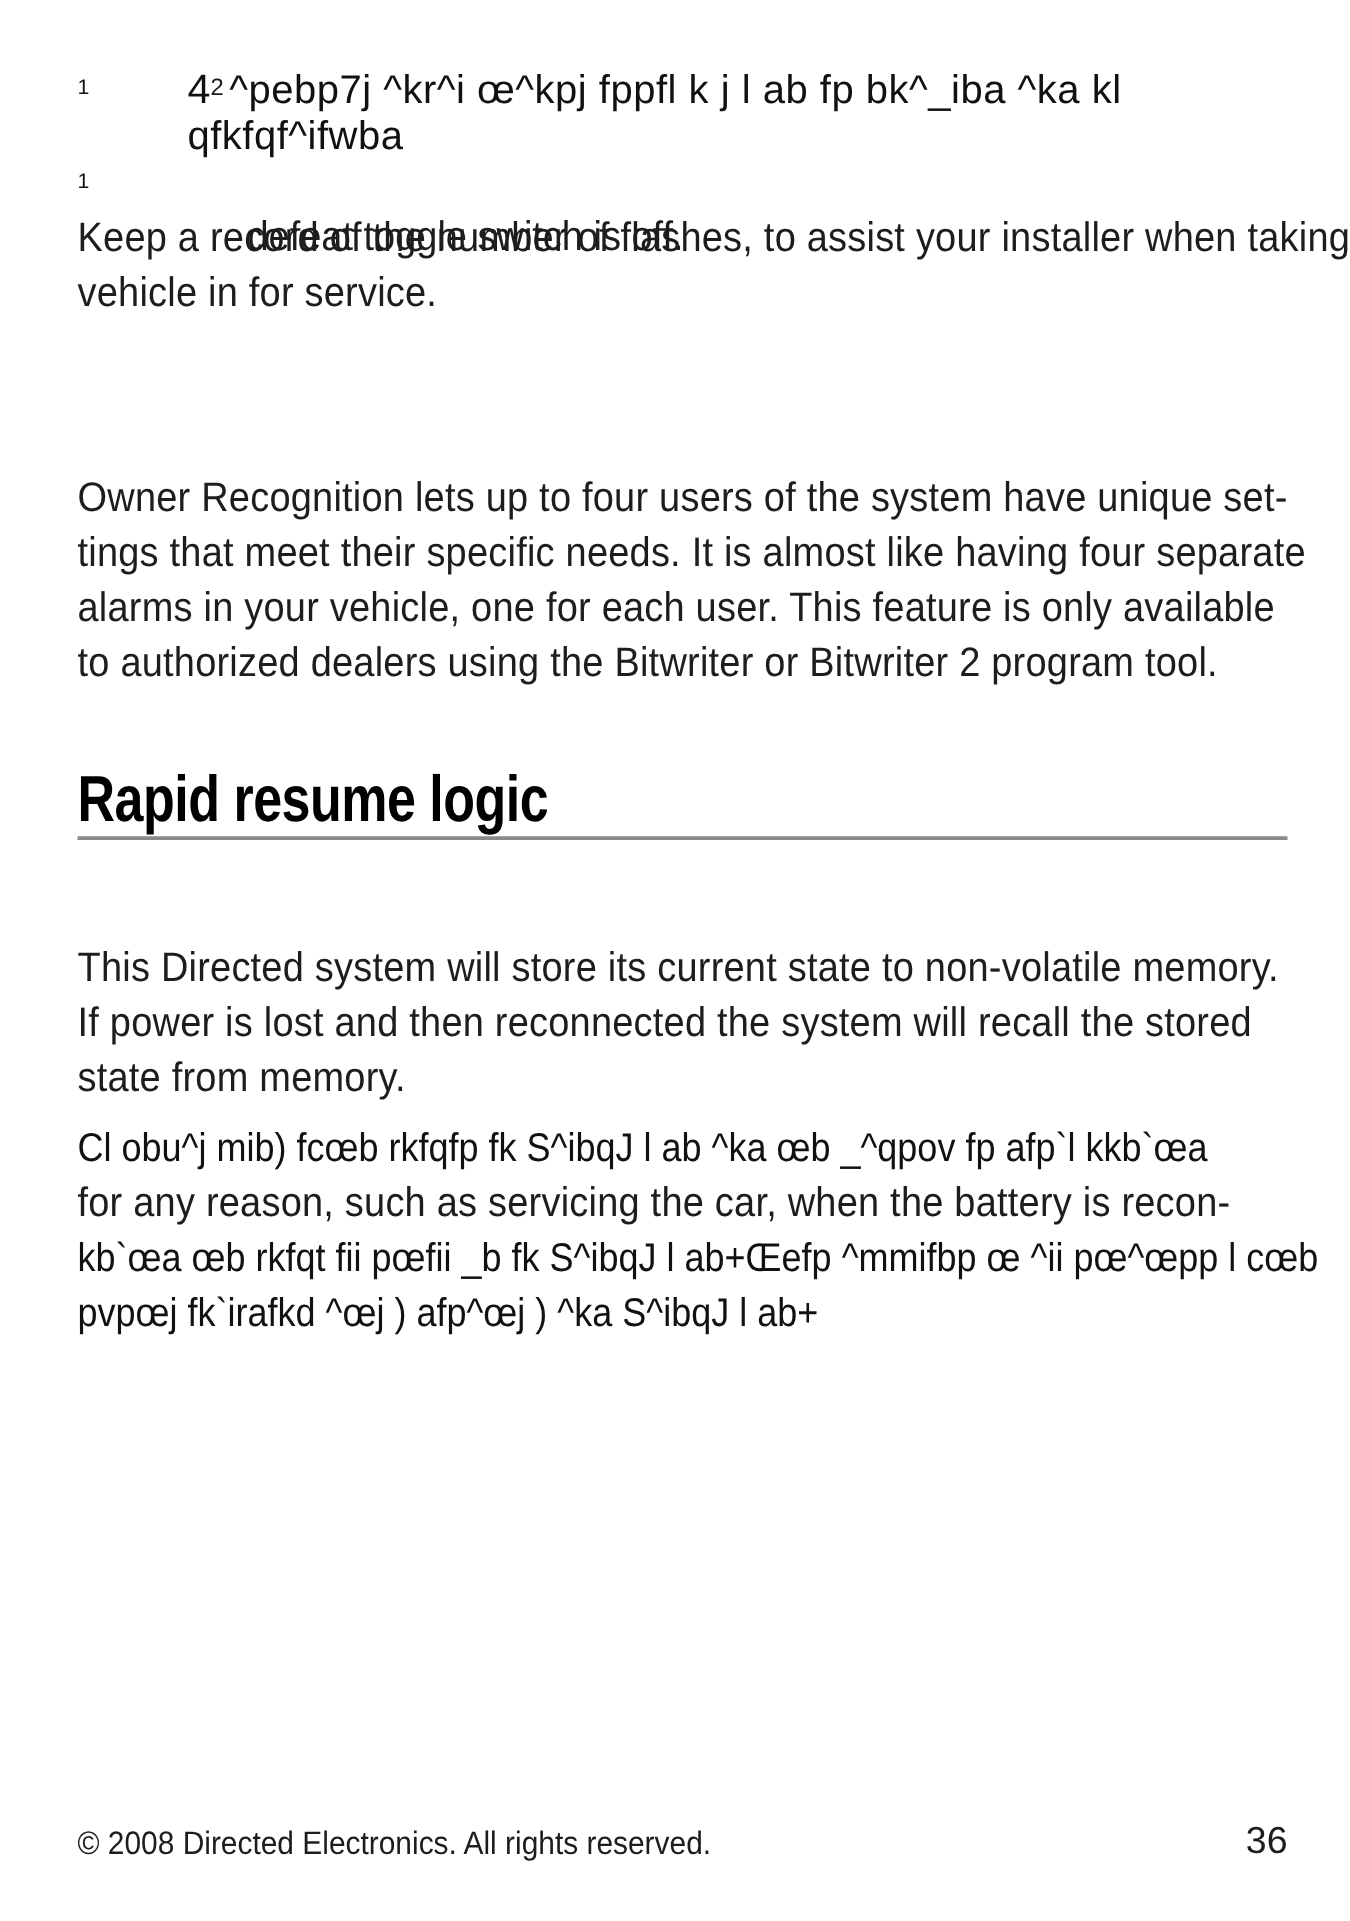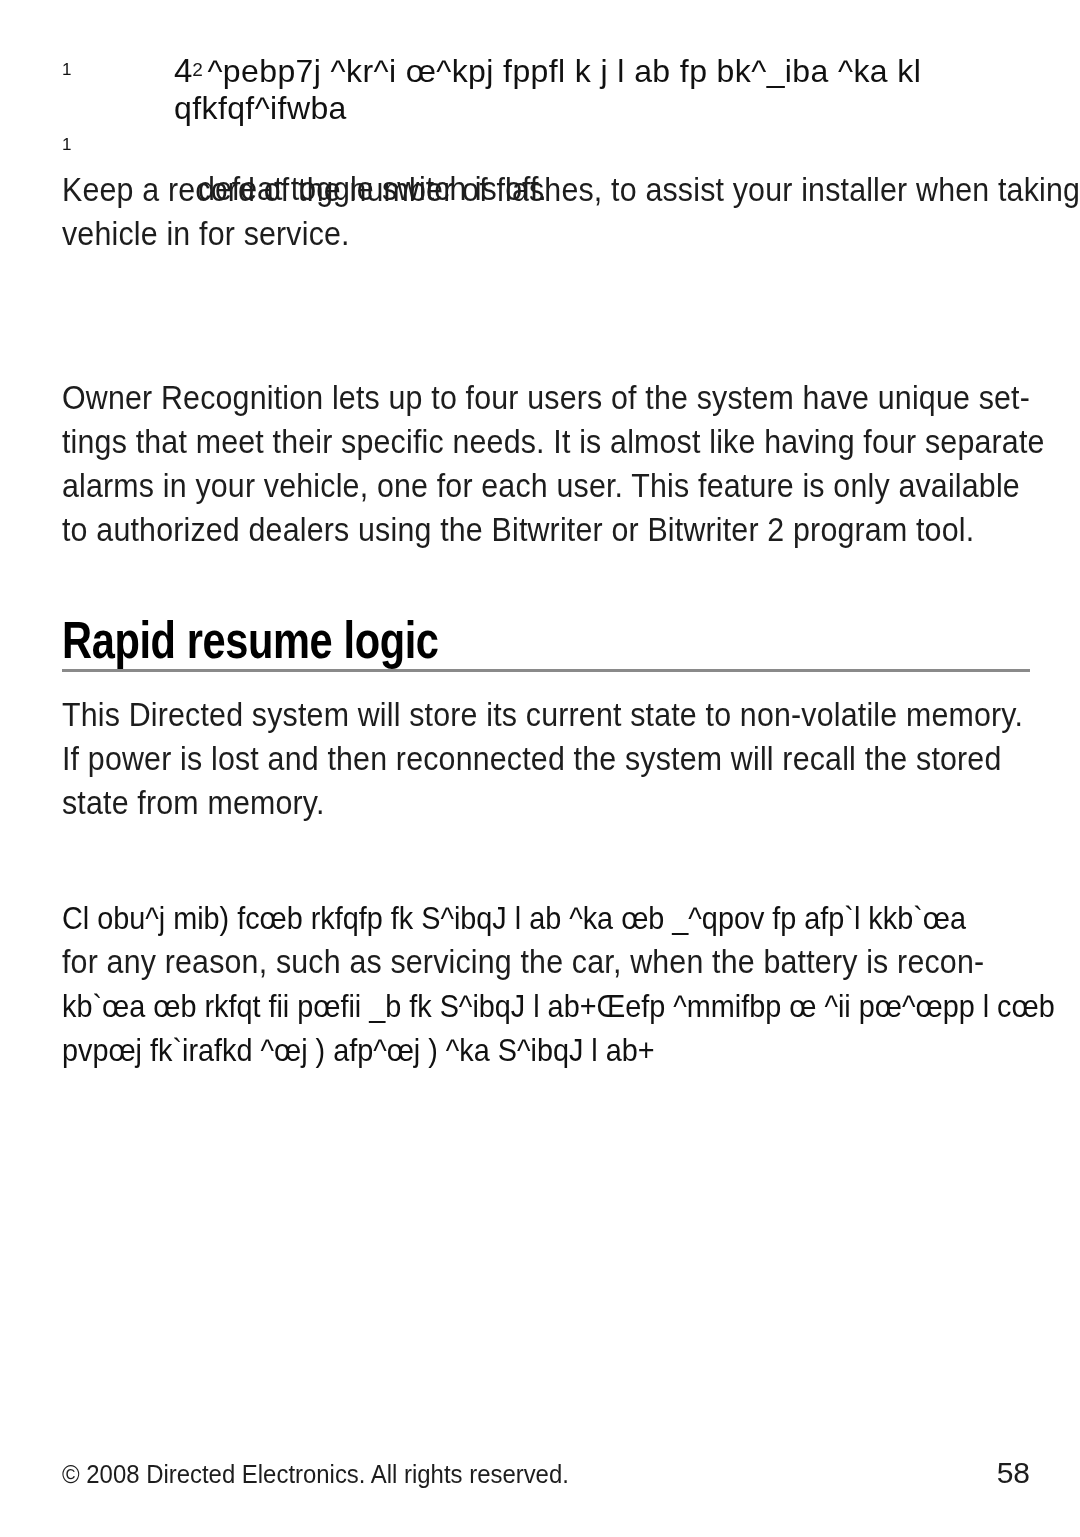--- a/index.html
+++ b/index.html
@@ -58,21 +58,21 @@
   .step-marker {
     position: absolute;
     left: 0;
     top: 8px;
     font-family: "Liberation Sans", sans-serif;
     font-size: 17px;
     font-weight: 400;
     color: #111;
   }
   .step-body {
-    margin-left: 112px;
+    margin-left: 88px;
   }
   .step-num {
     font-family: "Liberation Sans Narrow", "Liberation Sans", sans-serif;
     font-size: 33px;
     font-weight: 400;
     color: #111;
   }
   .step-sup {
     font-size: 19px;
     vertical-align: super;
@@ -189,31 +189,31 @@
     <span class="bodytext line">tings that meet their specific needs. It is almost like having four separate</span>
     <span class="bodytext line">alarms in your vehicle, one for each user. This feature is only available</span>
     <span class="bodytext line">to authorized dealers using the Bitwriter or Bitwriter 2 program tool.</span>
   </div>
 
   <div class="heading-block" style="top:613px;">
     <span class="heading">Rapid resume logic</span>
     <div class="heading-rule"></div>
   </div>
 
-  <div class="para" style="top:693px;">
+  <div class="para" style="top:752px;">
     <span class="bodytext line">This Directed system will store its current state to non-volatile memory.</span>
     <span class="bodytext line">If power is lost and then reconnected the system will recall the stored</span>
     <span class="bodytext line">state from memory.</span>
   </div>
 
   <div class="para" style="top:896px;">
     <span class="garbled line">Cl obu^j mib) fcœb rkfqfp fk S^ibqJ l ab ^ka œb _^qpov fp afp`l kkb`œa</span>
     <span class="bodytext line">for any reason, such as servicing the car, when the battery is recon-</span>
     <span class="garbled line">kb`œa œb rkfqt fii pœfii _b fk S^ibqJ l ab+Œefp ^mmifbp œ ^ii pœ^œpp l cœb</span>
     <span class="garbled line">pvpœj fk`irafkd ^œj ) afp^œj ) ^ka S^ibqJ l ab+</span>
   </div>
 
   <div class="footer">
     <span class="footer-copy">© 2008 Directed Electronics. All rights reserved.</span>
-    <span class="footer-page">58</span>
+    <span class="footer-page">36</span>
   </div>
 
 </div>
 
 </body></html>

